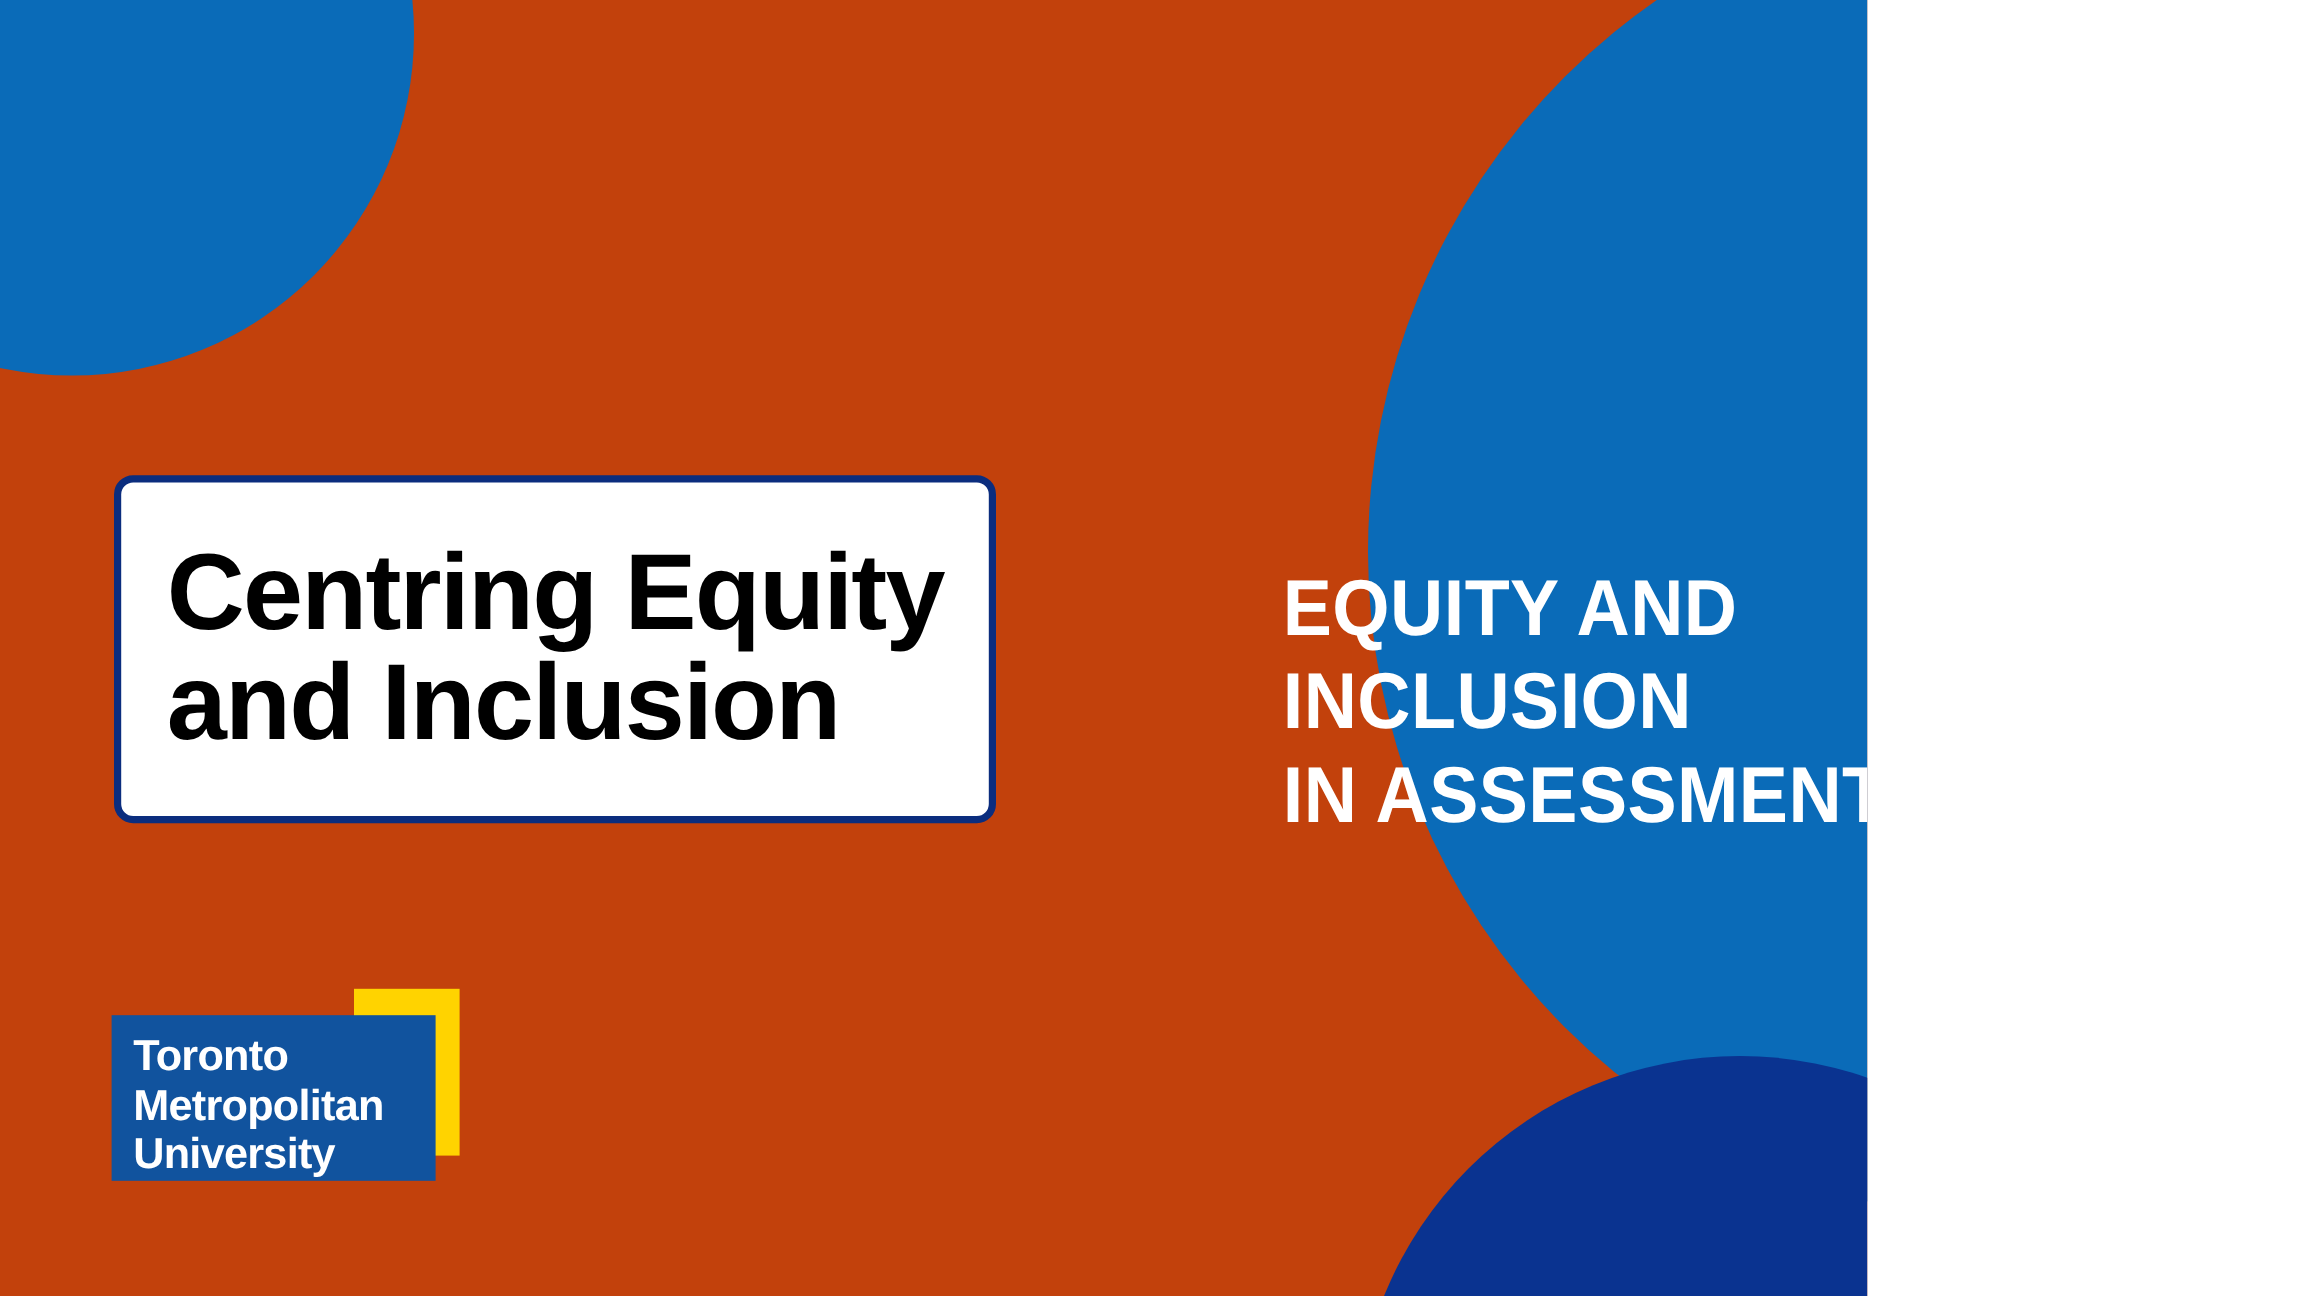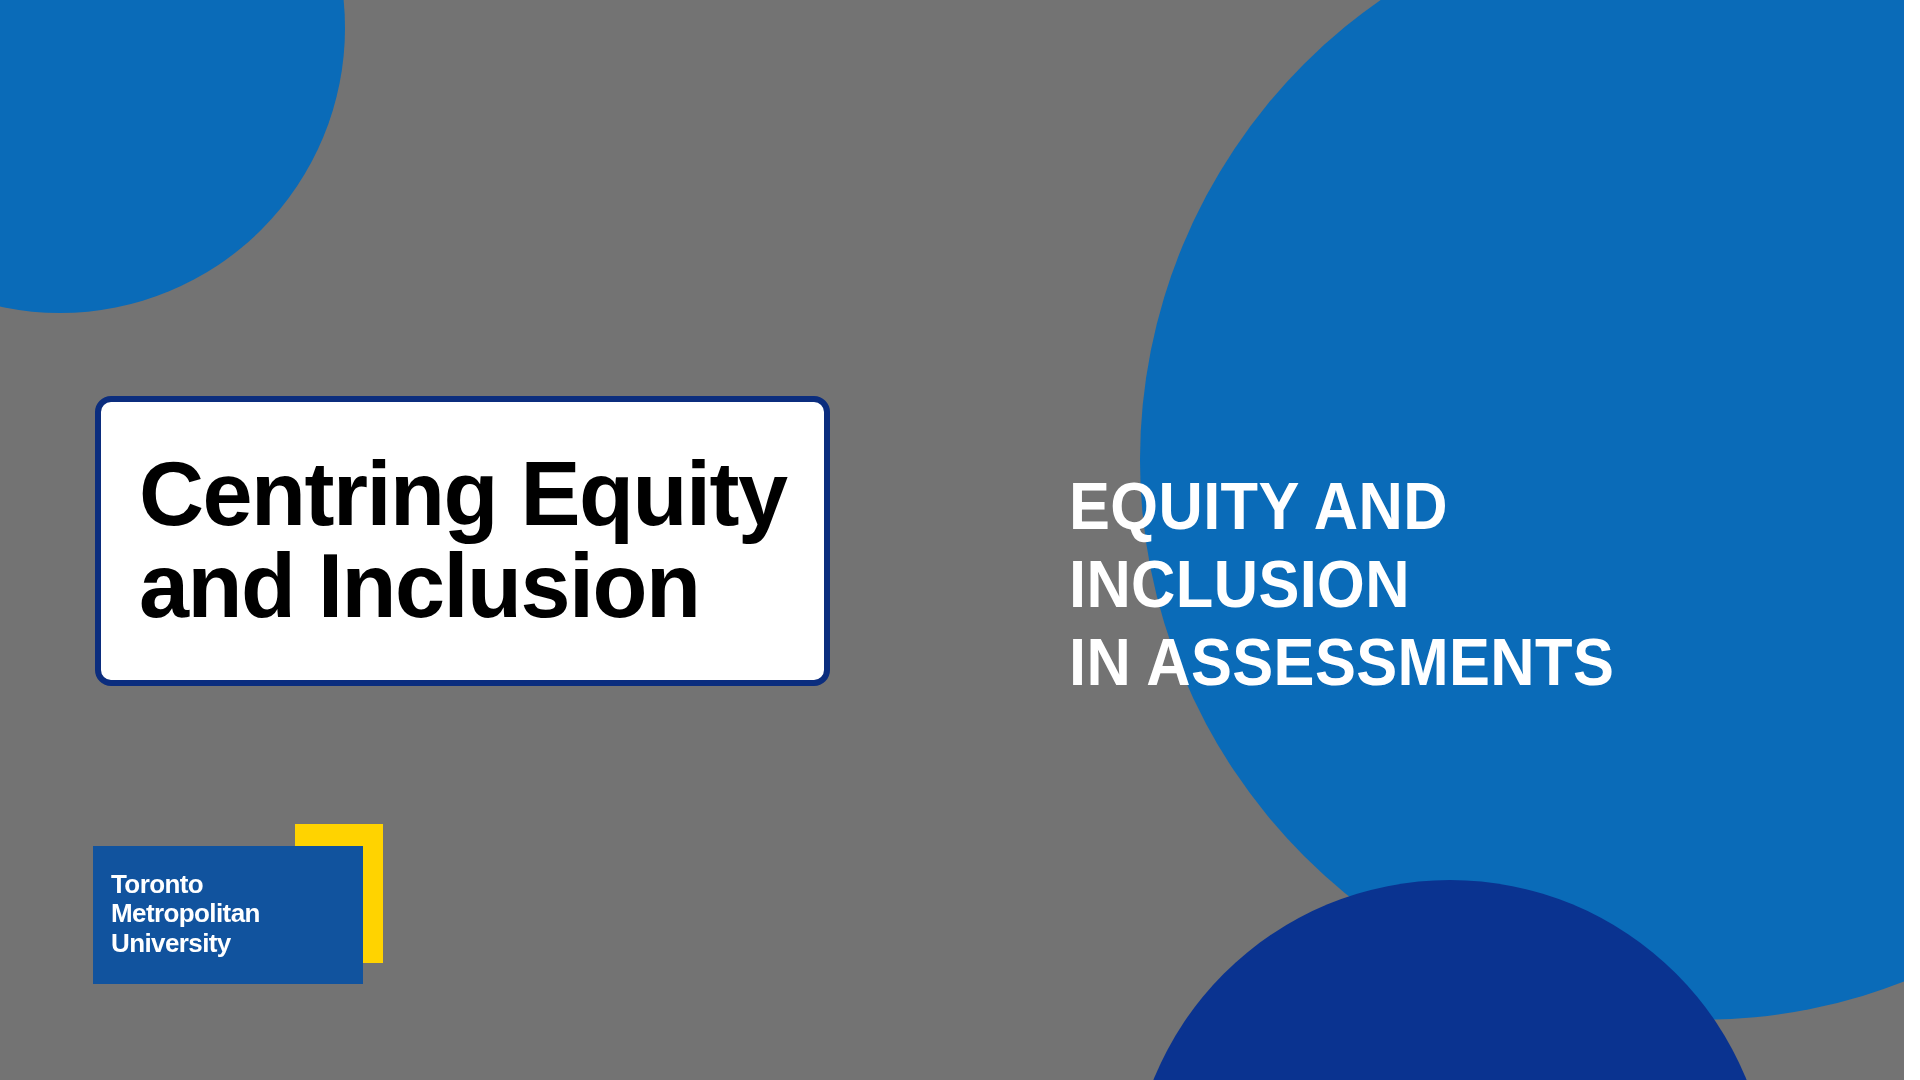--- a/index.html
+++ b/index.html
@@ -6,23 +6,23 @@
   html, body {
     margin: 0;
     padding: 0;
     background: #ffffff;
   }
   body {
     font-family: "Liberation Sans", sans-serif;
   }
   #slide {
     position: relative;
-    width: 1904px;
+    width: 1556px;
     height: 1080px;
-    background: #737373;
+    background: #c2410c;
     overflow: hidden;
   }
   
   .bg-layer {
     position: absolute;
     left: 0;
     top: 0;
     width: 1920px;
     height: 1080px;
     pointer-events: none;
@@ -89,26 +89,26 @@
     position: absolute;
     left: 0px;
     top: 22px;
     width: 270px;
     height: 138px;
     background: #11539E;
   }
   #logo-wordmark {
     position: absolute;
     left: 18px;
-    top: 24px;
+    top: 14px;
     margin: 0;
     color: #ffffff;
     font-family: "Liberation Sans", sans-serif;
     font-weight: bold;
-    font-size: 26px;
+    font-size: 36px;
     line-height: 1.13;
     letter-spacing: -0.6px;
     white-space: pre-line;
   }
 </style>
 </head>
 <body>
 
 <div id="slide">
 

